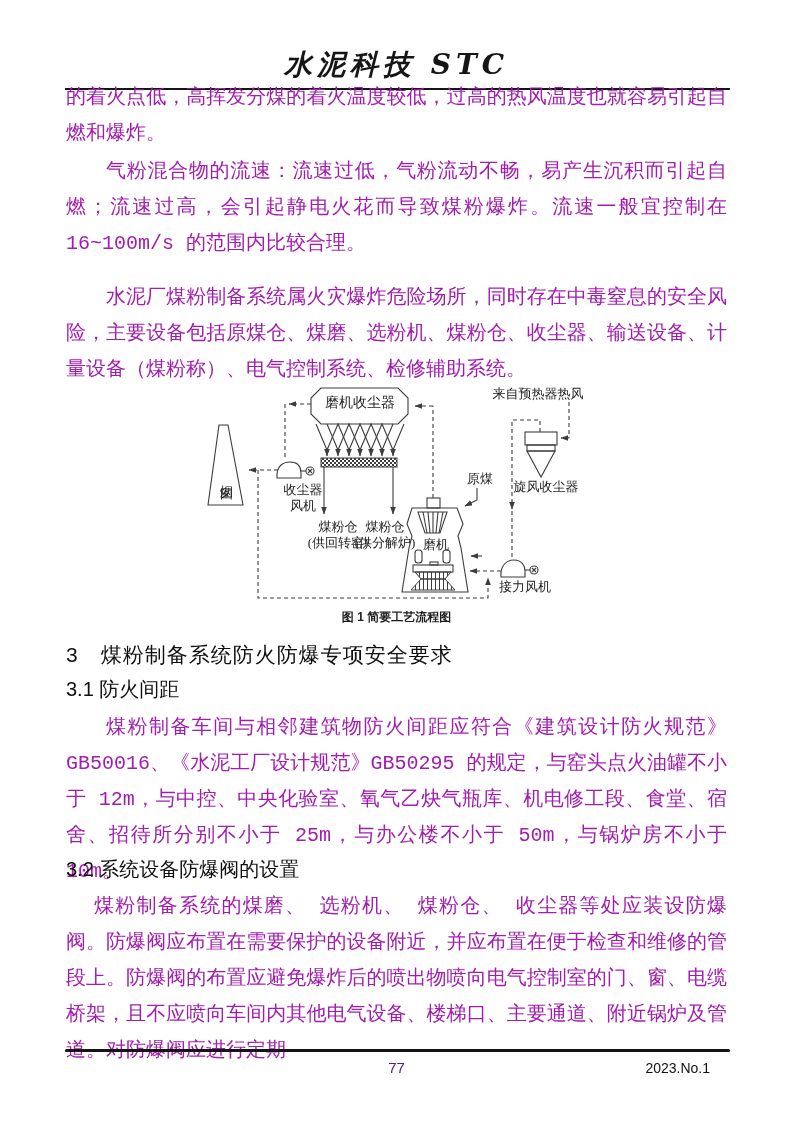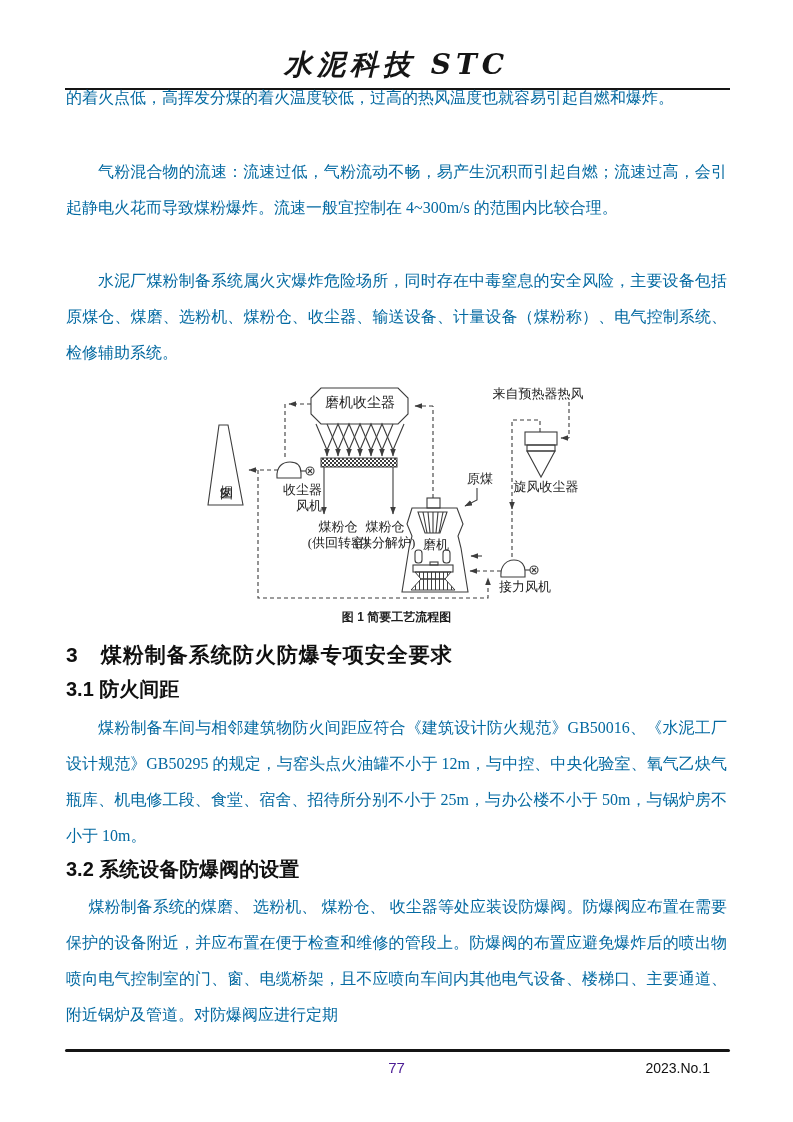--- a/index.html
+++ b/index.html
@@ -12,26 +12,26 @@
     position:absolute; top:46px; left:0; width:100%;
     text-align:center; font-size:28px; font-weight:700; font-style:italic;
     letter-spacing:5px; color:#151515;
     font-family:"DejaVu Serif","Liberation Serif",serif;
   }
   .rule { position:absolute; left:65px; width:665px; background:#151515; }
   .rule.header { top:88px; height:2px; }
   .rule.footer { top:1049px; height:3px; border-radius:2px; }
   .body-par {
     position:absolute; left:66px; width:661px;
-    font-size:16px; line-height:36px; text-align:justify; color:#0369a1;
+    font-size:20px; line-height:36px; text-align:justify; color:#a21caf;font-family:Liberation Mono, monospace;
   }
   .indent2 { text-indent:2em; }
   .indent15 { text-indent:1.4em; }
   .heading {
-    position:absolute; left:66px; width:661px; font-weight:700; color:#101010;
+    position:absolute; left:66px; width:661px; font-weight:400; color:#101010;
     font-family:"Liberation Sans","DejaVu Sans",sans-serif;
   }
   .h-l1 { font-size:21px; letter-spacing:1px; }
   .h-l2 { font-size:20px; }
   .fig-caption {
     position:absolute; top:609px; left:0; width:100%; text-align:center;
     font-size:12px; font-weight:600; color:#1c1c1c;
     font-family:"Liberation Sans","DejaVu Sans",sans-serif;
   }
   .diagram-label {
@@ -54,22 +54,22 @@
 </style>
 </head>
 <body>
 
 <div class="page">
 
   <div class="journal-title">水泥科技 STC</div>
   <div class="rule header"></div>
 
   <div class="body-par" style="top:80px;">的着火点低，高挥发分煤的着火温度较低，过高的热风温度也就容易引起自燃和爆炸。</div>
-  <div class="body-par indent2" style="top:154px;">气粉混合物的流速：流速过低，气粉流动不畅，易产生沉积而引起自燃；流速过高，会引起静电火花而导致煤粉爆炸。流速一般宜控制在 4~300m/s 的范围内比较合理。</div>
-  <div class="body-par indent2" style="top:263px;">水泥厂煤粉制备系统属火灾爆炸危险场所，同时存在中毒窒息的安全风险，主要设备包括原煤仓、煤磨、选粉机、煤粉仓、收尘器、输送设备、计量设备（煤粉称）、电气控制系统、检修辅助系统。</div>
+  <div class="body-par indent2" style="top:154px;">气粉混合物的流速：流速过低，气粉流动不畅，易产生沉积而引起自燃；流速过高，会引起静电火花而导致煤粉爆炸。流速一般宜控制在 16~100m/s 的范围内比较合理。</div>
+  <div class="body-par indent2" style="top:280px;">水泥厂煤粉制备系统属火灾爆炸危险场所，同时存在中毒窒息的安全风险，主要设备包括原煤仓、煤磨、选粉机、煤粉仓、收尘器、输送设备、计量设备（煤粉称）、电气控制系统、检修辅助系统。</div>
 
   <div>
     <svg style="position:absolute; left:130px; top:378px;" width="460" height="234" viewBox="0 0 460 234">
       <defs>
         <marker id="ah" markerWidth="8" markerHeight="7" refX="6.5" refY="2.6" orient="auto">
           <path d="M0,0 L7,2.6 L0,5.2 Z" fill="#3d3d3d"></path>
         </marker>
         <pattern id="check" width="4" height="4" patternUnits="userSpaceOnUse">
           <rect width="2" height="2" fill="#3d3d3d"></rect>
           <rect x="2" y="2" width="2" height="2" fill="#3d3d3d"></rect>
@@ -168,21 +168,21 @@
         <line class="sl" x1="406" y1="190" x2="402" y2="194"></line>
       </g>
 
       <g>
         <line class="ds" x1="371" y1="193" x2="340" y2="193" marker-end="url(#ah)"></line>
       </g>
     </svg>
 
     <div class="diagram-label" style="top:395px; left:310px; width:100px; font-size:14px;">磨机收尘器</div>
     <div class="diagram-label vert" style="top:457px; left:218px; height:40px;">烟囱</div>
-    <div class="diagram-label" style="top:482px; left:252px; width:70px;text-align:right;"><span>收尘器</span><br>
+    <div class="diagram-label" style="top:482px; left:268px; width:70px;"><span>收尘器</span><br>
          <span>风机</span></div>
     <div class="diagram-label" style="top:519px; left:298px; width:80px;"><span>煤粉仓</span><br>
          <span>(供回转窑)</span></div>
     <div class="diagram-label" style="top:519px; left:345px; width:80px;"><span>煤粉仓</span><br>
          <span>(供分解炉)</span></div>
     <div class="diagram-label" style="top:471px; left:432px; width:40px;margin-left:28px;">原煤</div>
     <div class="diagram-label" style="top:537px; left:416px; width:40px;">磨机</div>
     <div class="diagram-label" style="top:386px; left:478px; width:120px;">来自预热器热风</div>
     <div class="diagram-label" style="top:479px; left:496px; width:100px;">旋风收尘器</div>
     <div class="diagram-label" style="top:579px; left:490px; width:70px;">接力风机</div>

